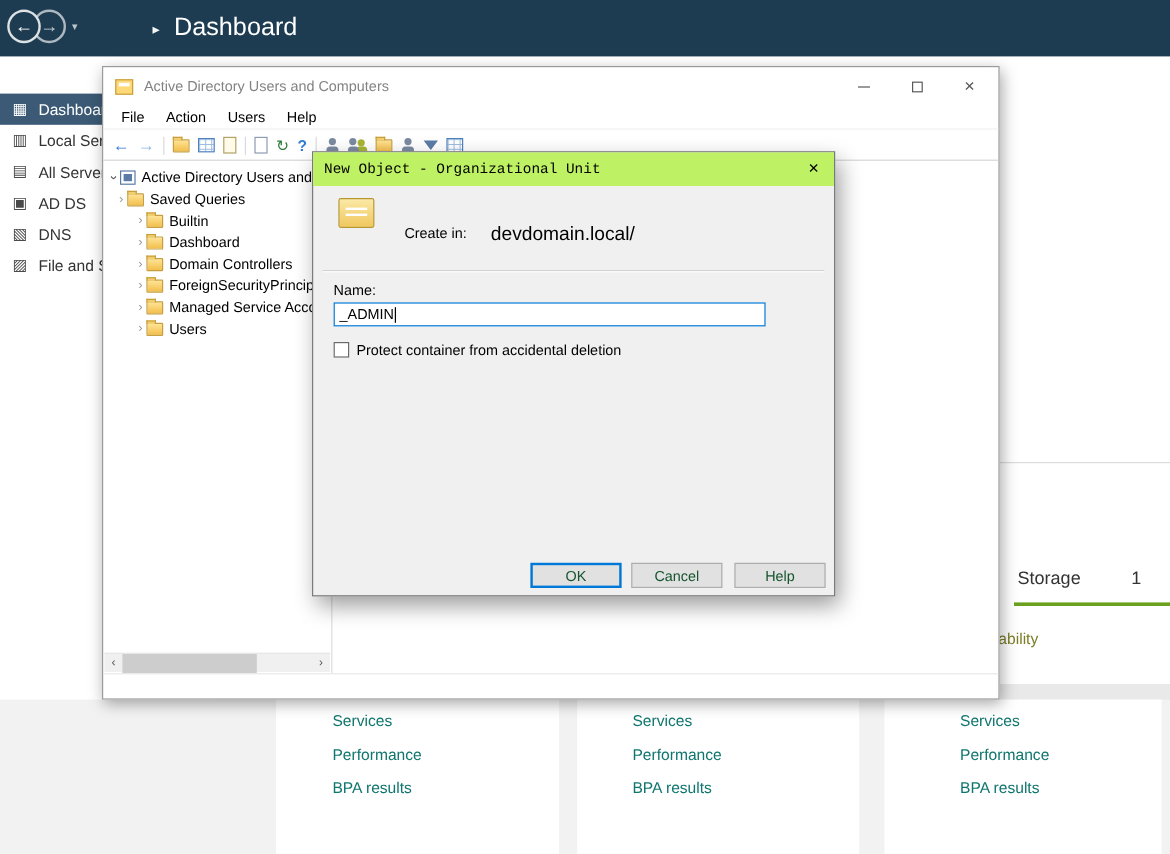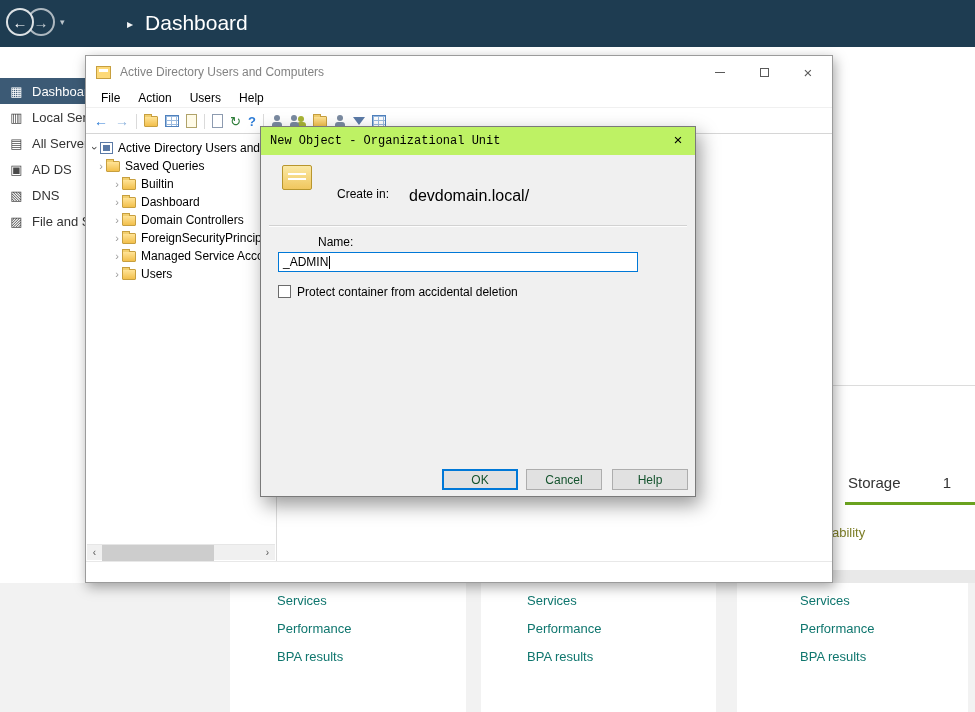--- a/index.html
+++ b/index.html
@@ -110,21 +110,21 @@
   .dlg-titlebar { position:absolute; left:0; top:0; width:100%; height:28px; background:#bef264; display:flex; align-items:center;font-family:Liberation Mono, monospace; }
   .dlg-title { margin-left:9px; font-size:12px; color:#000; }
   .dlg-close { position:absolute; right:0; top:0; width:34px; height:28px; display:flex; align-items:center; justify-content:center;
                font-size:15px; color:#000; }
   .ou-ico { position:absolute; left:21px; top:38px; width:30px; height:25px; background:linear-gradient(#fbe9a6,#f0c75e);
             border:1px solid #b8962e; border-radius:2px; }
   .ou-ico::before { content:""; position:absolute; left:5px; top:7px; right:5px; height:2px; background:#fff; box-shadow:0 5px 0 #fff; }
   .createin-label { position:absolute; left:76px; top:60px; font-size:12px; color:#000; }
   .createin-value { position:absolute; left:148px; top:60px; font-size:16px; color:#000; }
   .etch { position:absolute; left:8px; right:8px; top:98px; border-top:1px solid #d2d2d2; border-bottom:1px solid #fdfdfd; }
-  .name-label { position:absolute; left:17px; top:108px; font-size:12px; color:#000;margin-left:40px; }
+  .name-label { position:absolute; left:17px; top:108px; font-size:12px; color:#000; }
   .txt-input { position:absolute; left:17px; top:125px; width:360px; height:20px; background:#fff; border:1px solid #0078d7;
                display:flex; align-items:center; padding-left:4px; font-size:12px; color:#000; }
   .caret { display:inline-block; width:1px; height:13px; background:#000; margin-left:1px; }
   .chk { position:absolute; left:17px; top:158px; width:13px; height:13px; background:#fff; border:1px solid #6b6b6b; }
   .chk-label { position:absolute; left:36px; top:158px; font-size:12px; color:#000; }
   .btn { position:absolute; top:342px; width:76px; height:21px; background:#e1e1e1; border:1px solid #adadad;
          font-size:12px; color:#14532d; display:flex; align-items:center; justify-content:center; }
   .btn.primary { border:2px solid #0078d7; }
   .btn-ok { left:181px; } .btn-cancel { left:265px; } .btn-help { left:351px; }
 </style>

